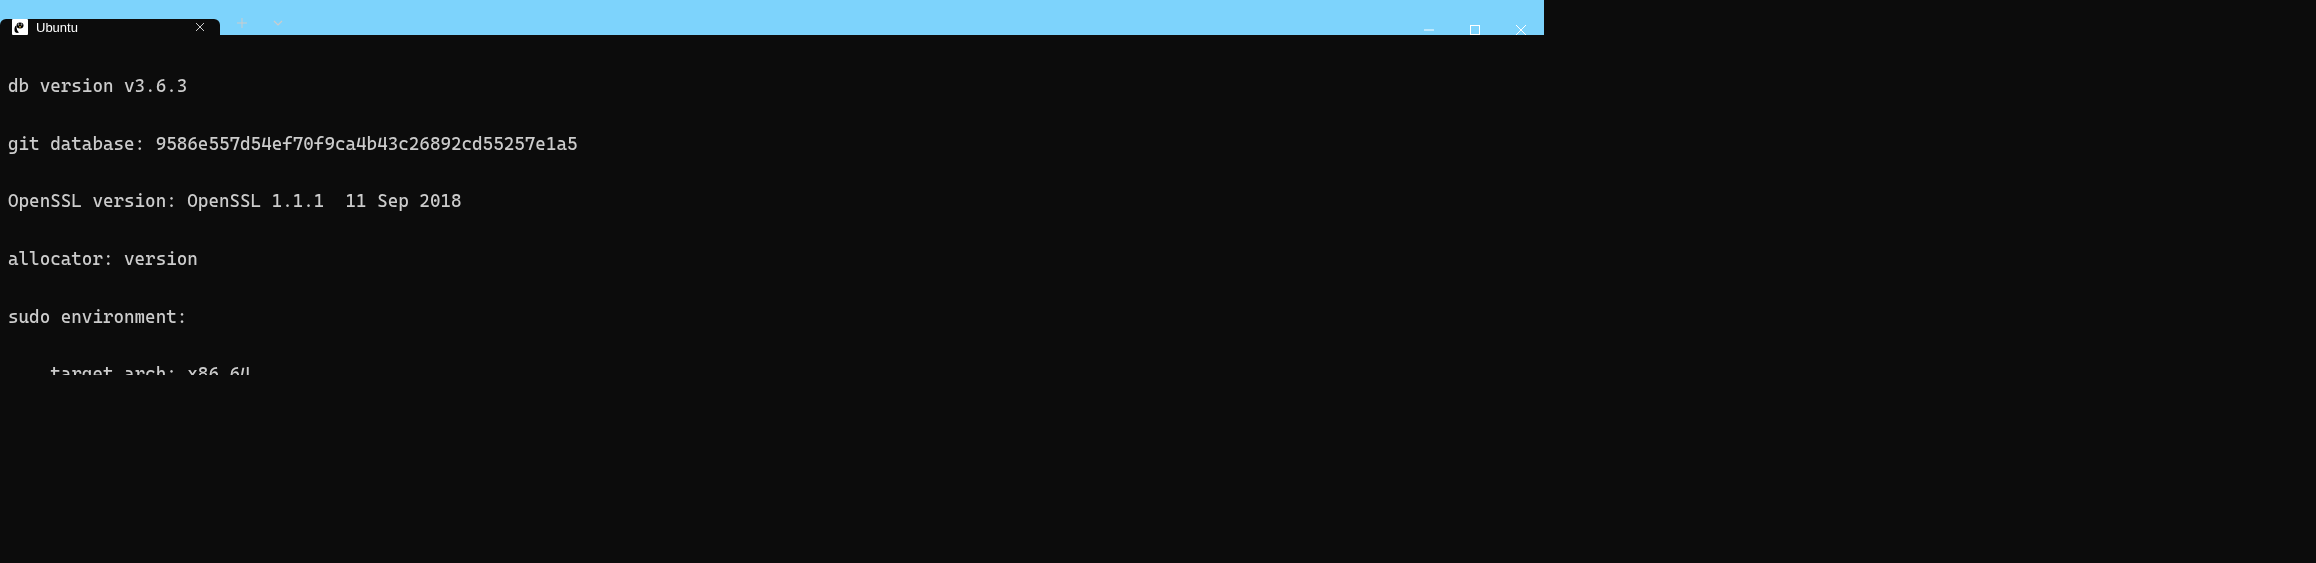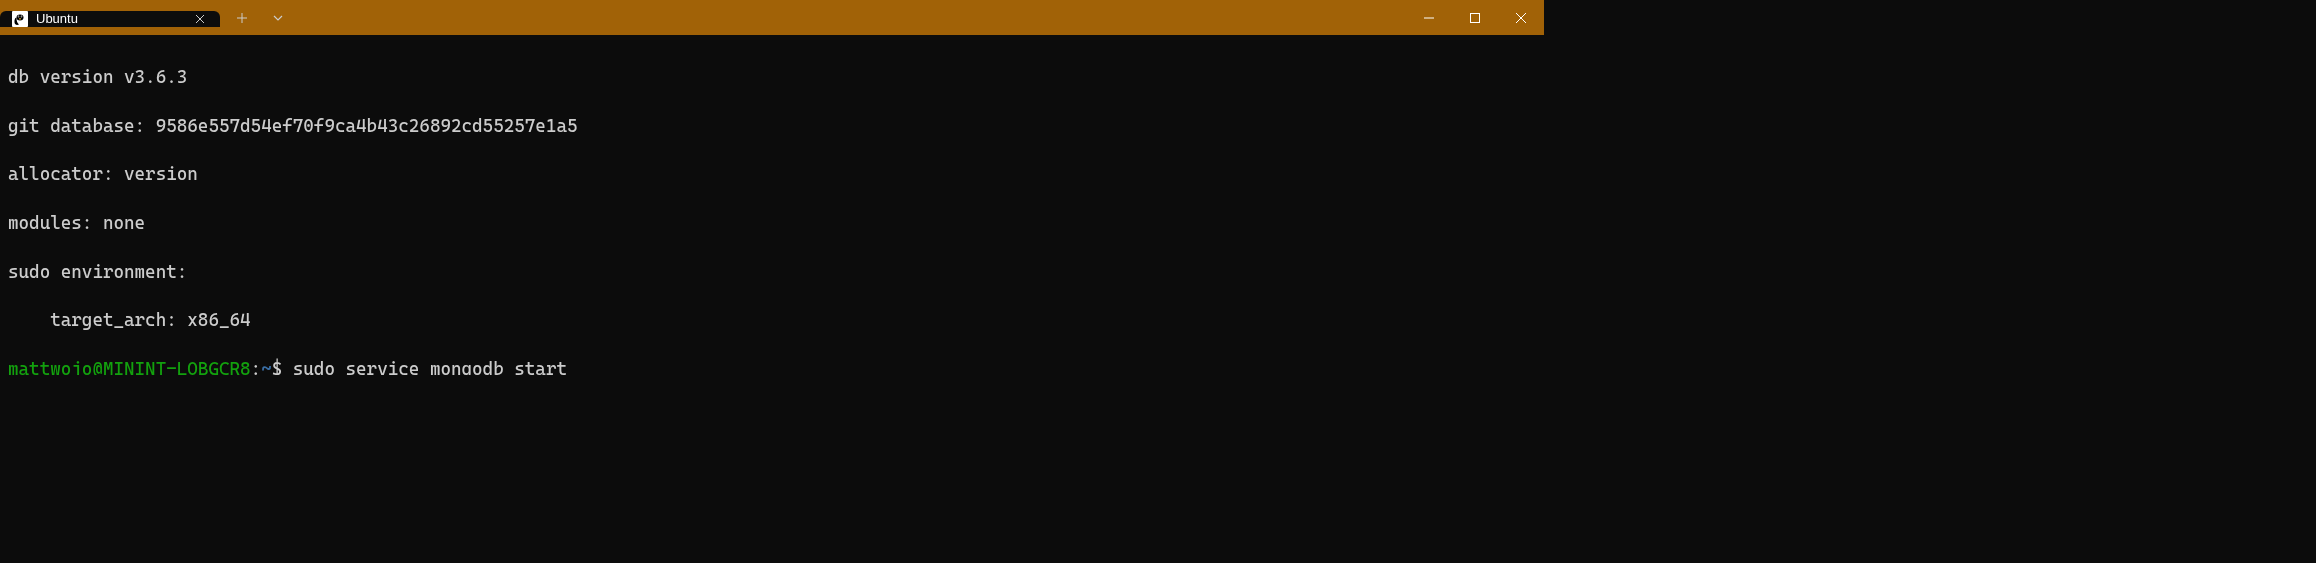--- a/index.html
+++ b/index.html
@@ -13,23 +13,23 @@
       font-family: 'Cascadia Code', 'Consolas', monospace;
       font-size: 18px;
       color: #cccccc;
       width: 1544px;
       height: 375px;
       overflow: hidden;
     }
     
     .titlebar {
       height: 35px;
-      background: #a16207;
-      display: flex;
-      align-items: center;
+      background: #7dd3fc;
+      display: flex;
+      align-items: flex-end;
       user-select: none;
     }
     
     .tab {
       display: flex;
       align-items: center;
       background: #0c0c0c;
       padding: 0 12px 0 12px;
       min-width: 220px;
       border-radius: 6px 6px 0 0;
@@ -108,20 +108,21 @@
     
     .terminal-content {
       padding: 6px 8px;
       line-height: 1.35;
       white-space: pre;
       font-family: 'Cascadia Mono', 'Consolas', monospace;
     }
     
     .line {
       display: block;
+      margin-top: 9px;
     }
     
     .prompt-user {
       color: #13a10e;
     }
     
     .prompt-colon {
       color: #cccccc;
     }
     
@@ -212,20 +213,20 @@
       <svg width="10" height="10" viewBox="0 0 10 10">
         <path d="M 0 0 L 10 10 M 10 0 L 0 10" stroke="#ffffff" stroke-width="1"></path>
       </svg>
     </div>
   </div>
 </div>
 
 <div class="terminal-content">
 <span class="line">db version v3.6.3</span>
 <span class="line">git database: 9586e557d54ef70f9ca4b43c26892cd55257e1a5</span>
+<span class="line">OpenSSL version: OpenSSL 1.1.1  11 Sep 2018</span>
 <span class="line">allocator: version</span>
-<span class="line">modules: none</span>
 <span class="line">sudo environment:</span>
 <span class="line">    target_arch: x86_64</span>
 <span class="line"><span class="prompt-user">mattwojo@MININT-LOBGCR8</span><span class="prompt-colon">:</span><span class="prompt-path">~</span><span class="prompt-dollar">$ </span><span class="command">sudo service mongodb start</span></span>
 <div class="status-line"><span> * Starting database mongodb</span><span class="status-right">[ OK ]</span></div>
 <span class="line"><span class="prompt-user">mattwojo@MININT-LOBGCR8</span><span class="prompt-colon">:</span><span class="prompt-path">~</span><span class="prompt-dollar">$ </span><span class="cursor"></span></span>
 </div>
 
 </body></html>

